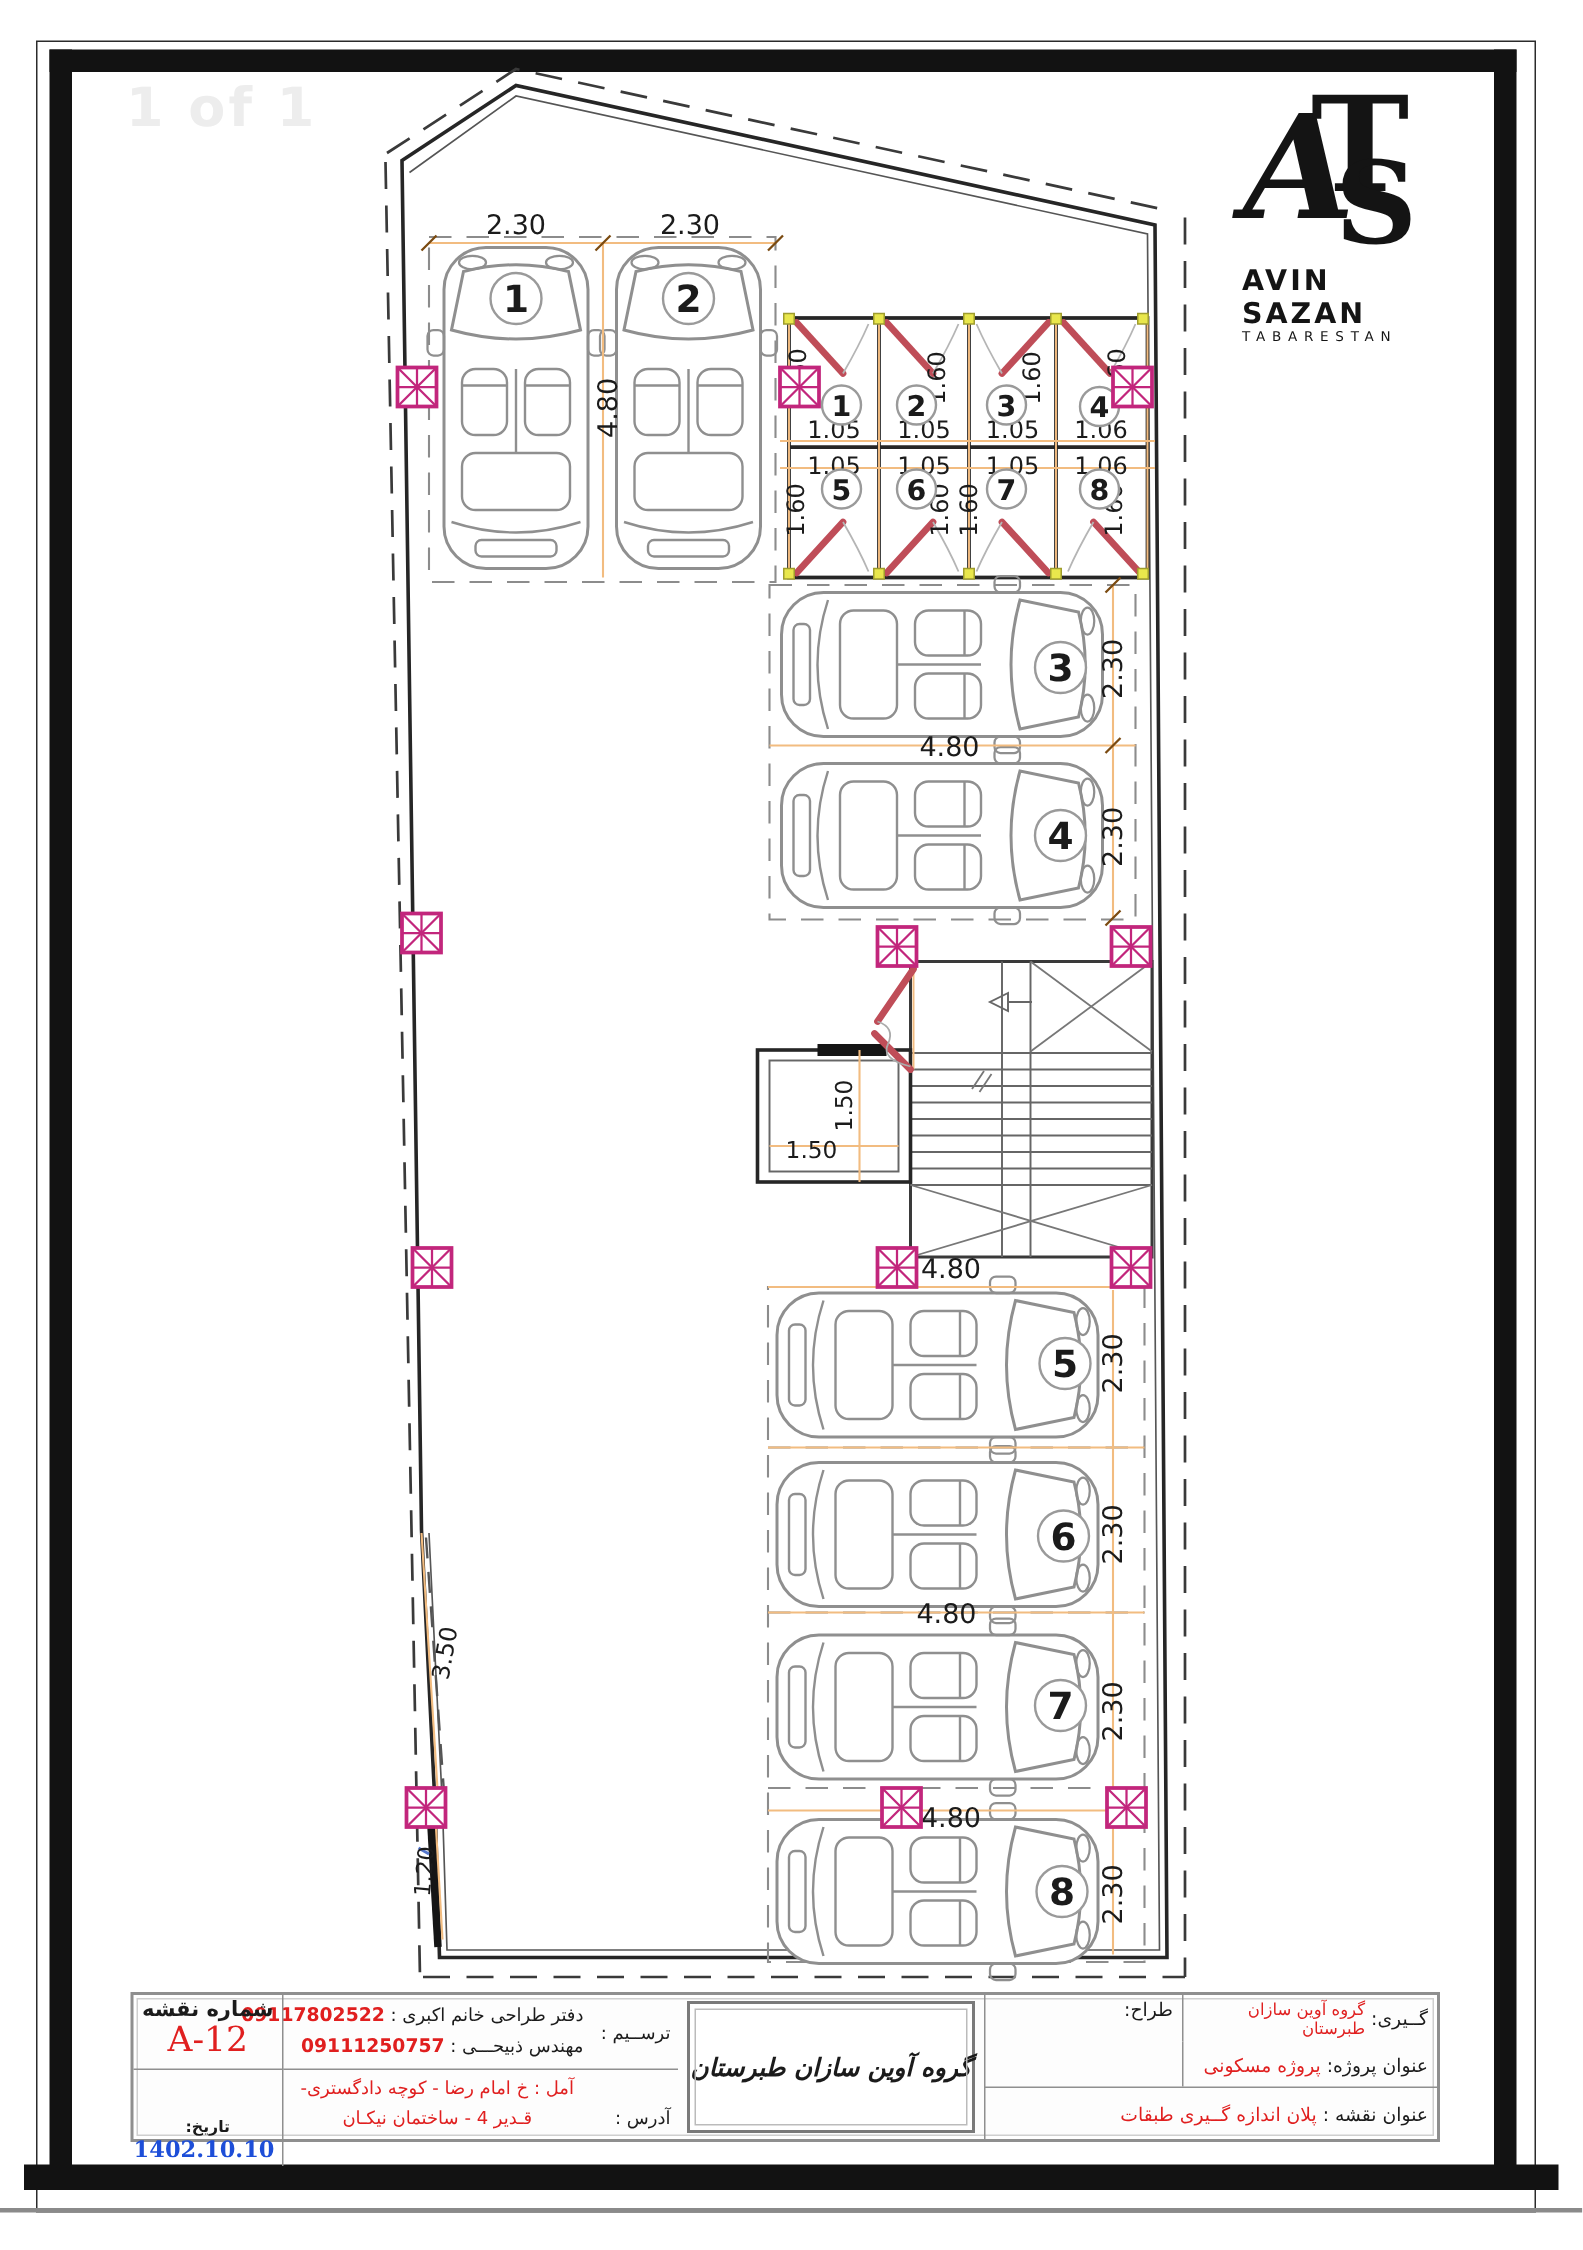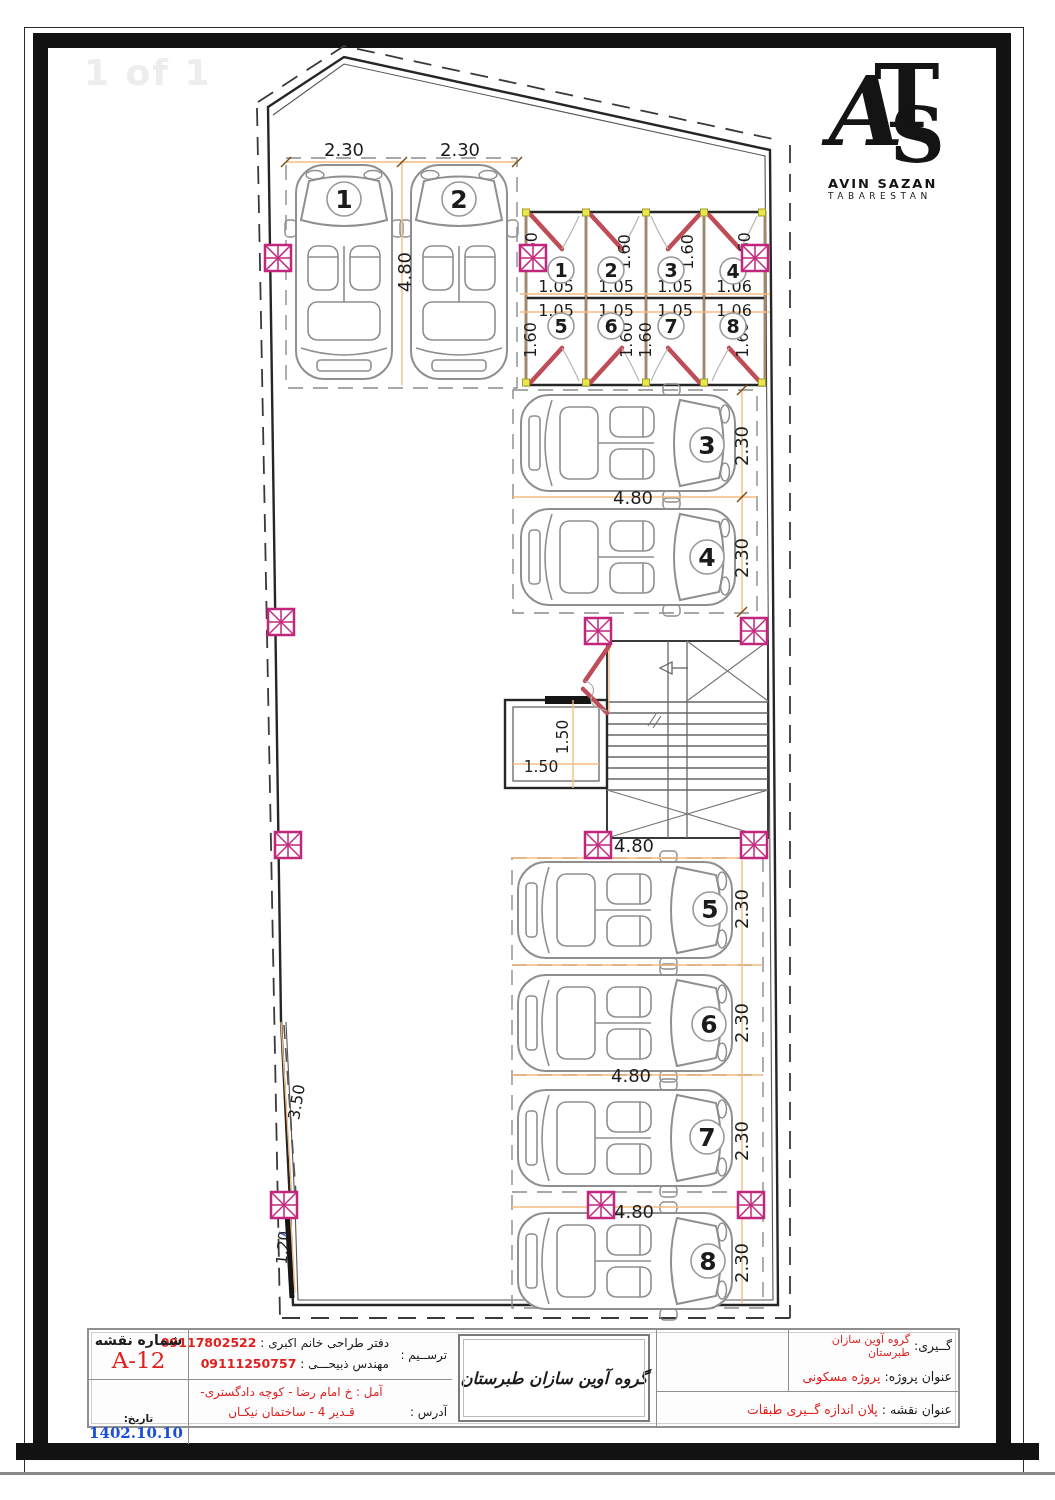--- a/index.html
+++ b/index.html
@@ -16,21 +16,21 @@
   .underline{position:absolute;left:0;top:1472px;width:1055px;height:3px;background:#8a8a8a;}
   .watermark{position:absolute;left:84px;top:52px;font-size:36px;font-weight:bold;
              color:#ededed;letter-spacing:2px;}
   
   .logo{position:absolute;left:828px;top:52px;width:150px;height:170px;color:#141414;}
   .mono{position:relative;height:120px;}
   .mono span{position:absolute;font-family:"DejaVu Serif",serif;font-weight:bold;line-height:1;}
   .mA{left:0;top:12px;font-size:96px;transform:skewX(-10deg);}
   .mT{left:46px;top:0;font-size:88px;}
   .mS{left:62px;top:46px;font-size:76px;}
-  .logo .l1{margin-top:4px;font-size:13px;font-weight:bold;letter-spacing:2px;}
+  .logo .l1{margin-top:4px;font-size:19px;font-weight:bold;letter-spacing:2px;}
   .logo .l2{font-size:9px;letter-spacing:4.5px;}
   
   svg{position:absolute;left:0;top:0;}
   svg text{font-family:"DejaVu Sans",sans-serif;fill:#1b1b1b;}
   
   .tb{position:absolute;left:87px;top:1328px;width:873px;height:100px;
       border:2px solid #8f8f8f;box-shadow:inset 0 0 0 2px #fff,inset 0 0 0 3px #cfcfcf;
       background:#fdfdfd;direction:rtl;display:flex;color:#1b1b1b;box-sizing:border-box;}
   .tb .red{color:#e01f1f;}
   .sec-right{width:302px;display:grid;grid-template-columns:170px 132px;
@@ -367,20 +367,23 @@
       <use href="#colMarker" transform="translate(751,1205)"></use>
     </g>
   </svg>
 
   <div class="tb">
     <div class="sec-right">
       <div class="c-karfarma">
         <span>گــیری:</span>
         <span class="red">گروه آوین سازان طبرستان</span>
       </div>
+      <div class="c-tarrah">
+        <span>طراح:</span>
+      </div>
       <div class="c-project">
         <span>عنوان پروژه:</span>
         <span class="red">پروژه مسکونی</span>
       </div>
       <div class="c-mapname">
         <span>عنوان نقشه :</span>
         <span class="red">پلان اندازه گــیری طبقات</span>
       </div>
     </div>
 

